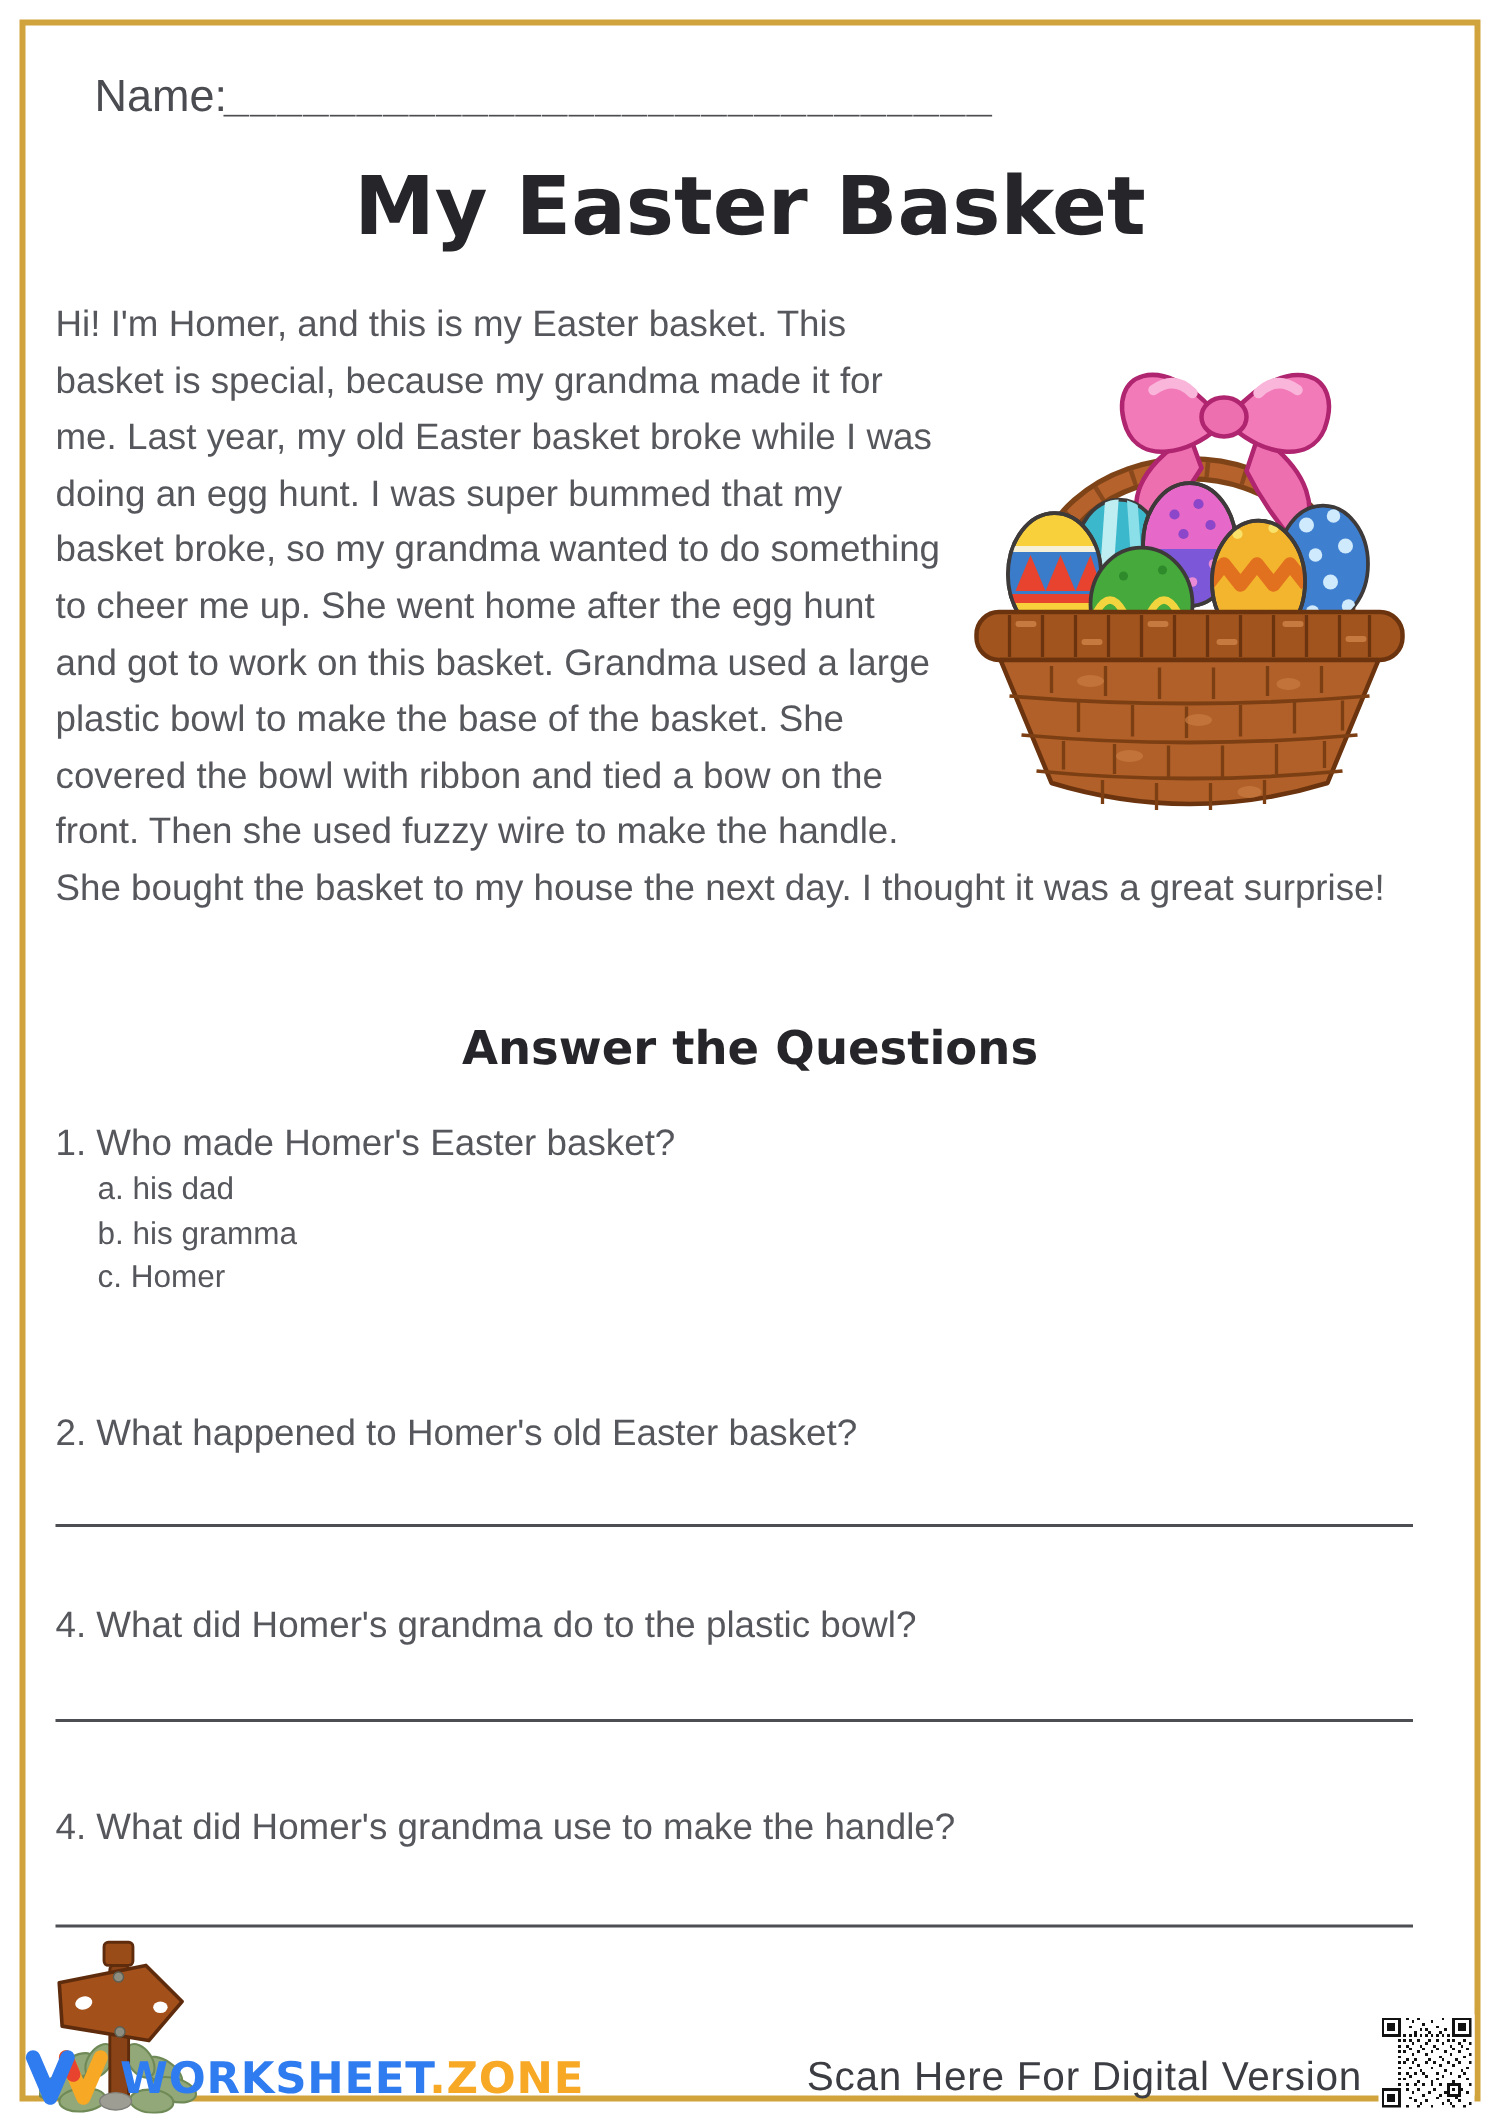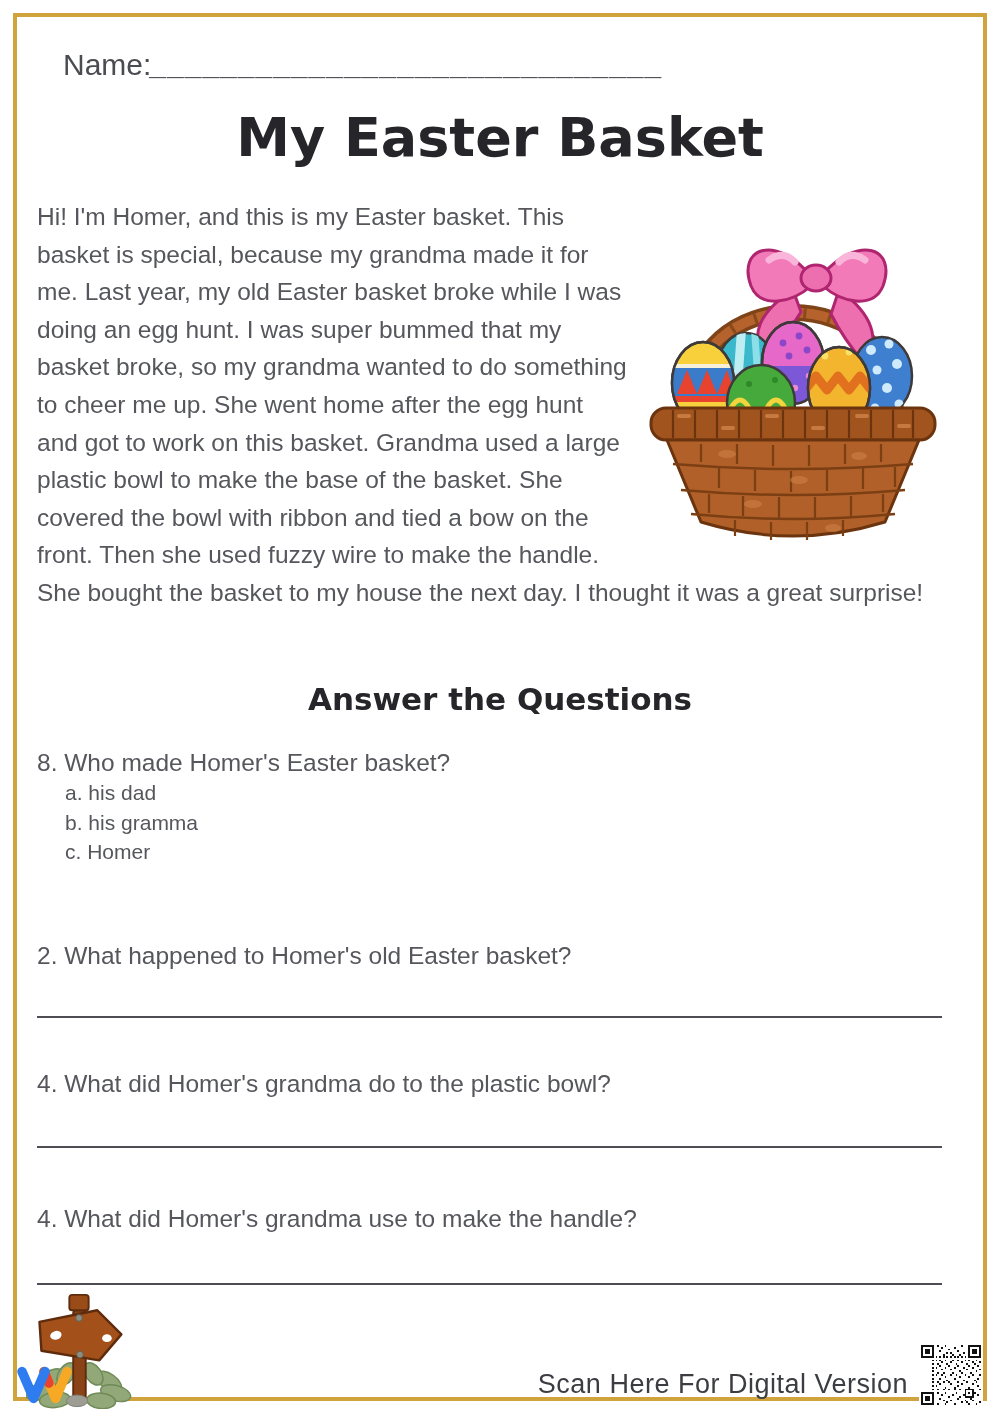--- a/index.html
+++ b/index.html
@@ -171,21 +171,21 @@
       <ellipse cx="190" cy="330" rx="8" ry="4" fill="#c97c42" opacity="0.7"></ellipse>
     </svg>
   </div>
   <span>Hi! I'm Homer, and this is my Easter basket. This basket is special, because my grandma made it for me. Last year, my old Easter basket broke while I was doing an egg hunt. I was super bummed that my basket broke, so my grandma wanted to do something to cheer me up. She went home after the egg hunt and got to work on this basket. Grandma used a large plastic bowl to make the base of the basket. She covered the bowl with ribbon and tied a bow on the front. Then she used fuzzy wire to make the handle. She bought the basket to my house the next day. I thought it was a great surprise!</span>
 </div>
 
 <div class="quiz-heading">Answer the Questions</div>
 
 <div class="mc-row">
   <div class="mc-col1">
-    <div class="mc-question">8. Who made Homer's Easter basket?</div>
+    <div class="mc-question">1. Who made Homer's Easter basket?</div>
     <div class="mc-option">a. his dad</div>
     <div class="mc-option">b. his gramma</div>
     <div class="mc-option">c. Homer</div>
   </div>
 </div>
 
 <div class="open-q q3">2. What happened to Homer's old Easter basket?</div>
 <div class="answer-line l3"></div>
 
 <div class="open-q q4">4. What did Homer's grandma do to the plastic bowl?</div>
@@ -216,20 +216,21 @@
     <ellipse cx="53" cy="114" rx="11" ry="6" fill="#9d9d94" stroke="#80807a"></ellipse>
   </svg>
 </div>
 
 <div class="brand">
   <svg viewBox="0 0 64 48" xmlns="http://www.w3.org/2000/svg">
     <path d="M30 10 L42 38 L54 10" stroke="#f7a824" stroke-width="10" fill="none" stroke-linecap="round" stroke-linejoin="round"></path>
     <path d="M30 10 L35 22" stroke="#e8432e" stroke-width="10" fill="none" stroke-linecap="round"></path>
     <path d="M7 10 L19 38 L31 10" stroke="#2f7cf0" stroke-width="10" fill="none" stroke-linecap="round" stroke-linejoin="round"></path>
   </svg>
+  <span class="brand-text"><span class="brand-name">WORKSHEET</span><span class="brand-dot">.</span><span class="brand-tld">ZONE</span></span>
 </div>
 
 <div class="scan-text">Scan Here For Digital Version</div>
 
 <div class="qr">
   <svg viewBox="0 0 33 33" xmlns="http://www.w3.org/2000/svg" shape-rendering="crispEdges">
     <rect x="0" y="0" width="33" height="33" fill="#ffffff"></rect>
     <g fill="#111111">
       <rect x="0" y="0" width="7" height="7"></rect>
         <rect x="26" y="0" width="7" height="7"></rect>

